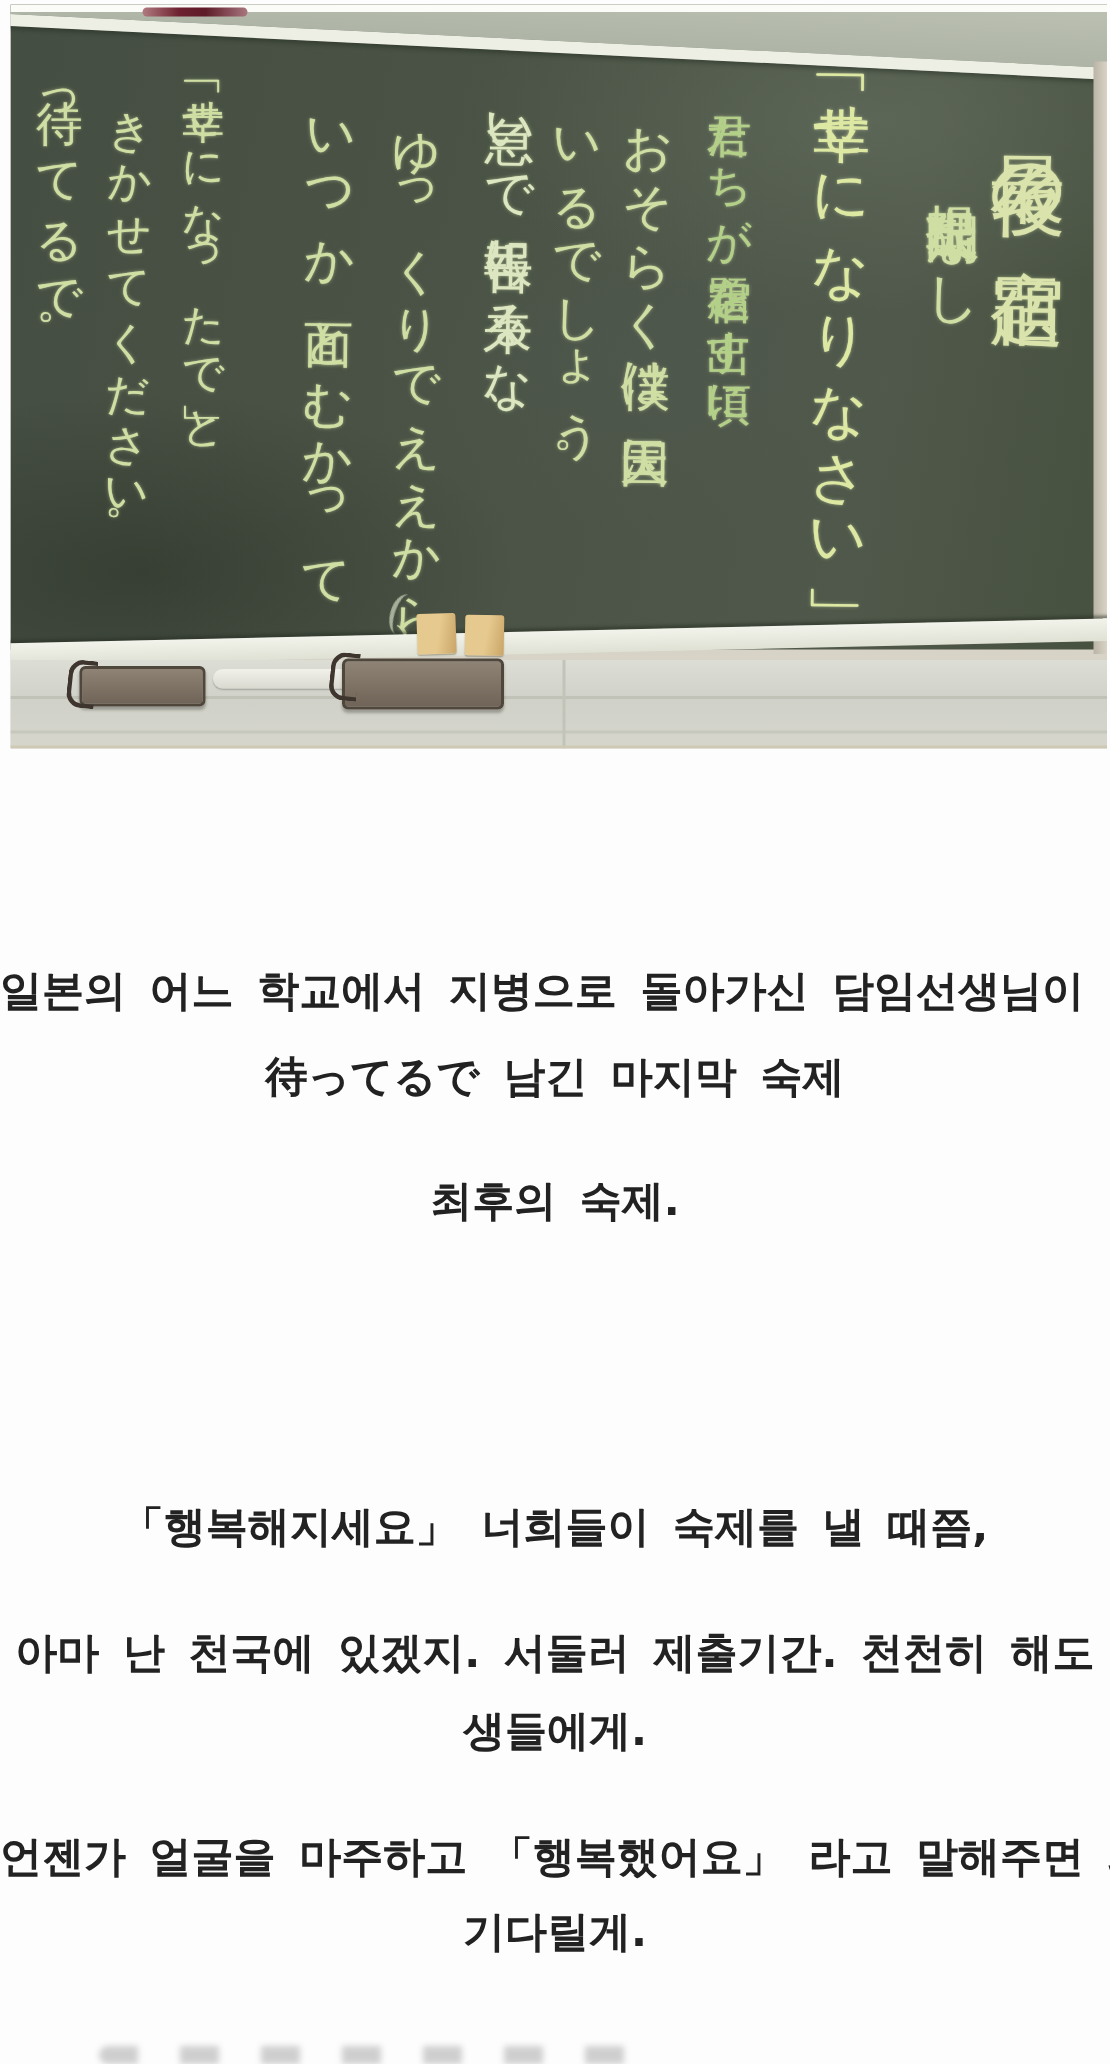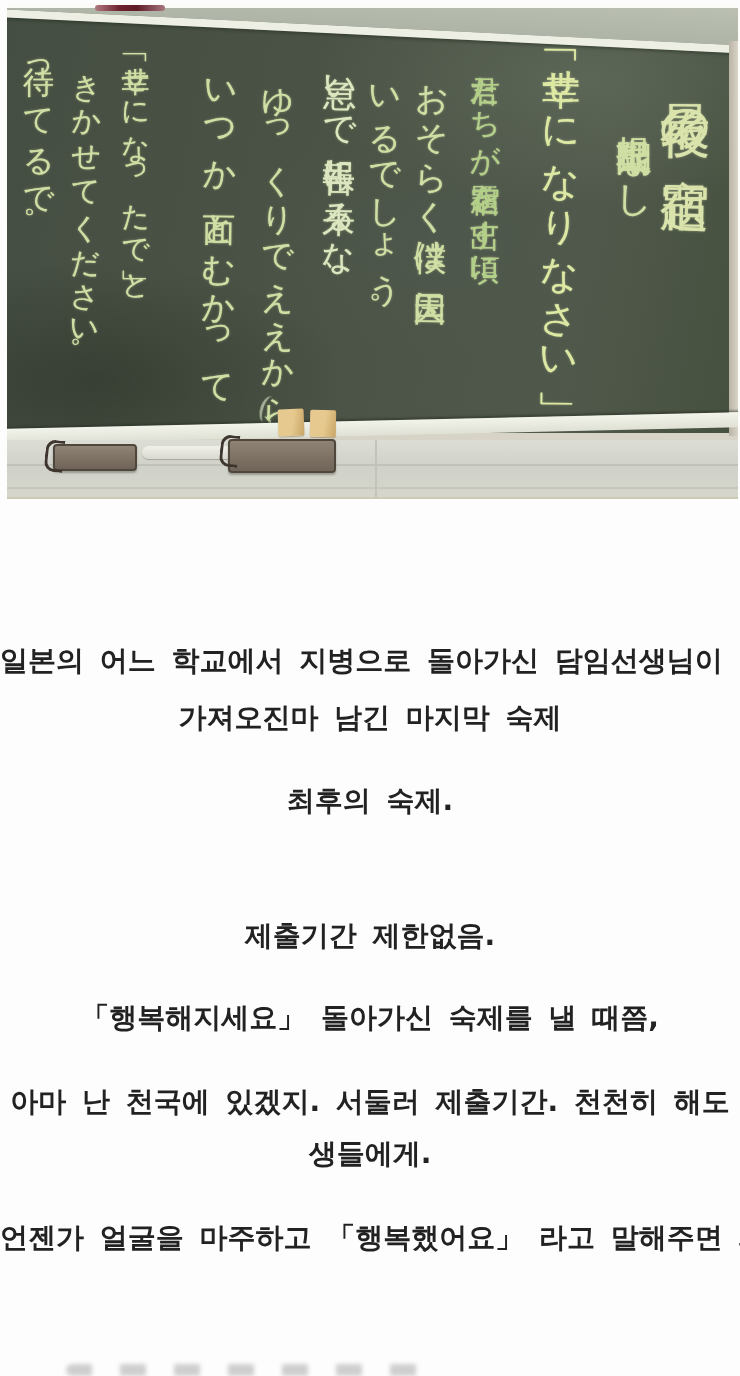--- a/index.html
+++ b/index.html
@@ -135,34 +135,32 @@
     <div class="eraser e2">
         <div class="wire"></div>
       </div>
     <div class="chalk-block b1"></div>
     <div class="chalk-block b2"></div>
     <div class="photo-bottom-edge"></div>
   </div>
 
   <div class="cap p1">
     <div class="ln">일본의 어느 학교에서 지병으로 돌아가신 담임선생님이 학</div>
-    <div class="ln">가져오진마 남긴 마지막 숙제</div>
+    <div class="ln">待ってるで 남긴 마지막 숙제</div>
   </div>
   <div class="cap p2">
     <div class="ln">최후의 숙제.</div>
   </div>
-  <div class="cap p3">
-    <div class="ln">제출기간 제한없음.</div>
-  </div>
   <div class="cap p4">
-    <div class="ln">「행복해지세요」  돌아가신 숙제를 낼 때쯤,</div>
+    <div class="ln">「행복해지세요」  너희들이 숙제를 낼 때쯤,</div>
   </div>
   <div class="cap p5">
     <div class="ln">아마 난 천국에 있겠지. 서둘러 제출기간. 천천히 해도</div>
     <div class="ln">생들에게.</div>
   </div>
   <div class="cap p6">
     <div class="ln">언젠가 얼굴을 마주하고 「행복했어요」 라고 말해주면 돼.</div>
+    <div class="ln">기다릴게.</div>
   </div>
 
   <div class="cutoff"></div>
 
 </div>
 
 </body></html>

